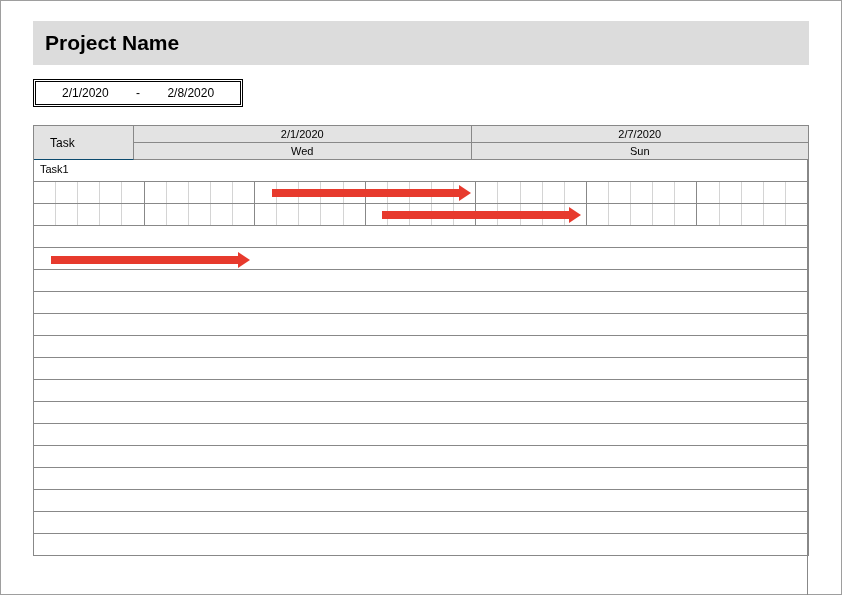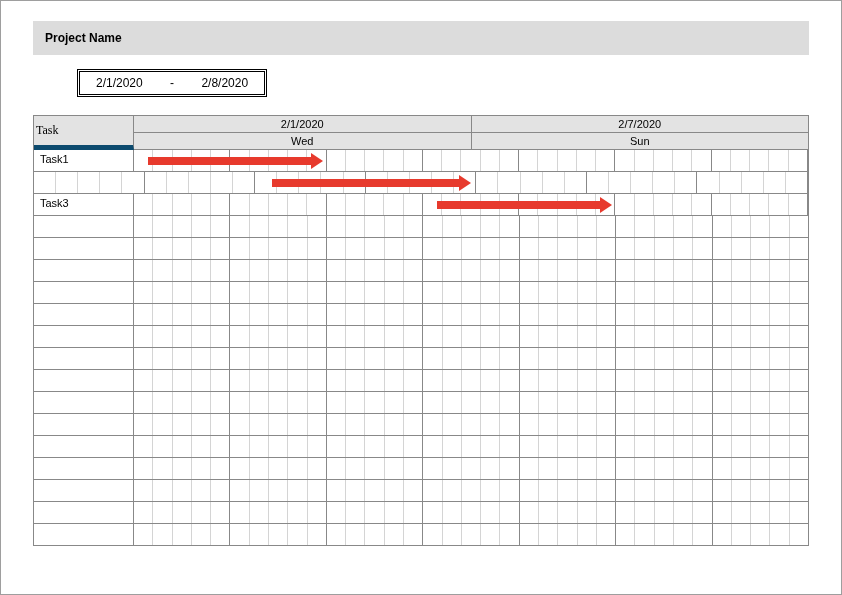--- a/index.html
+++ b/index.html
@@ -7,28 +7,27 @@
   .page {
     width: 842px; height: 595px;
     border: 1px solid #9e9e9e;
     padding: 20px 32px;
     background: #fff;
   }
   .title-bar {
     background: #dcdcdc;
     padding: 10px 12px;
     font-weight: bold;
-    font-size: 12px;
+    font-size: 21px;
   }
   .date-range-wrap { margin-top: 14px; }
   .date-range {
     display: inline-block;
     border: 3px double #000;
-    padding: 2px 4px;
-    margin-left: 44px;
+    padding: 2px 14px;
   }
   .date-range span {
     display: inline-block;
     padding: 2px 12px;
     font-size: 12px;
   }
   .dash { padding: 2px 6px; }
   .chart {
     margin-top: 18px;
     position: relative;
@@ -58,28 +57,28 @@
   .day-head, .dow-head {
     background: #e3e3e3;
     text-align: center;
     font-size: 11px;
     padding: 2px 0;
     border-bottom: 1px solid #888;
   }
   .task-col.header {
       background:#e3e3e3;
       display:flex; align-items:center;
-      padding:0 2px; font-size:12px;
-      border-bottom:5px solid #0c4a6e;
-      font-family:Liberation Serif, serif;
+      padding:0 16px; font-size:12px;
+      border-bottom:1px solid #0c4a6e;
   }
   .data-row {
     display: flex;
     height: 22px;
     border-bottom: 1px solid #888;
+    flex-direction: column;
   }
   .data-task {
     flex: 0 0 100px;
     border-right: 1px solid #888;
     padding: 3px 6px;
     font-size: 11px;
   }
   .data-grid {
     flex: 1;
     display: flex;
@@ -246,21 +245,20 @@
             <span></span>
             <span></span>
             <span></span>
             <span></span>
             <span></span>
           </div>
           <div class="arrow" style="left:30.71428571428571%;width:24.42857142857143%;"></div>
         </div>
       </div>
       <div class="data-row">
-        <div class="data-task">Task3</div>
         <div class="data-grid">
           <div class="data-day">
             <span></span>
             <span></span>
             <span></span>
             <span></span>
             <span></span>
           </div>
           <div class="data-day">
             <span></span>

